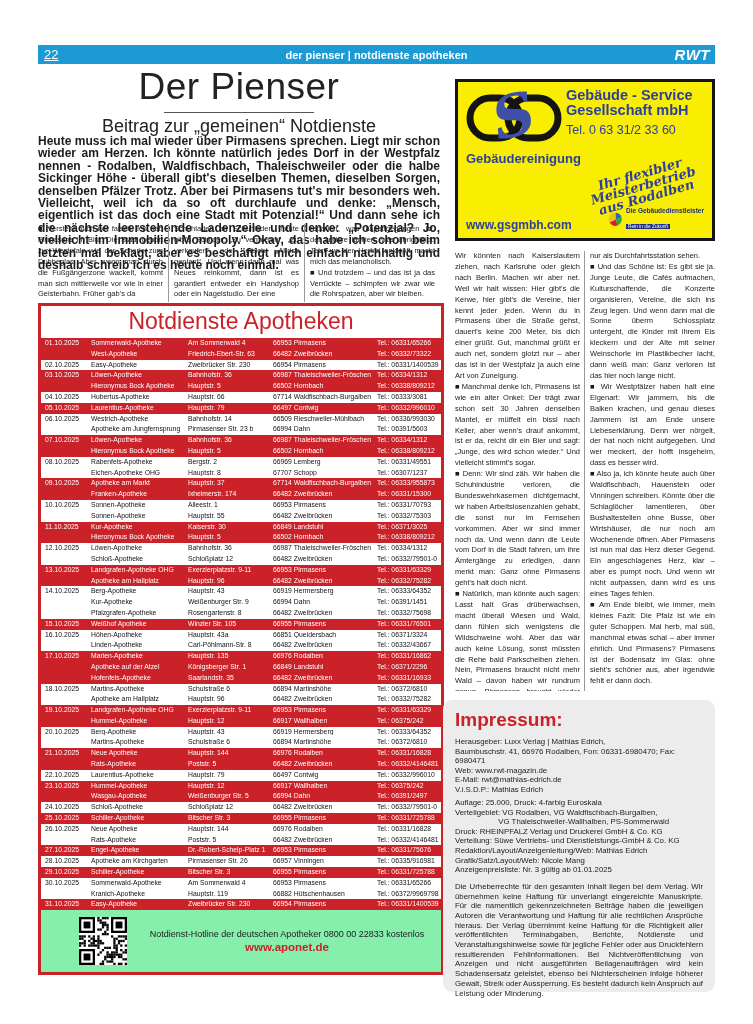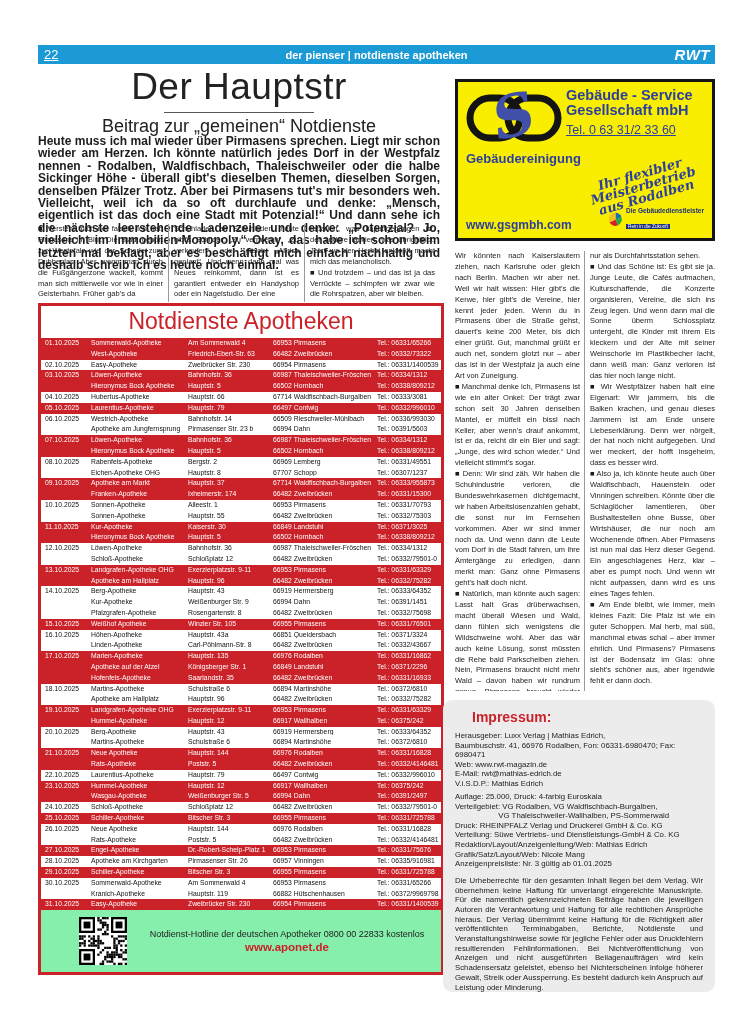--- a/index.html
+++ b/index.html
@@ -16,21 +16,21 @@
   .title-wrap h1{margin:0;font-size:37px;font-weight:400;letter-spacing:.5px;color:#222;}
   .title-rule{width:150px;height:1px;background:#555;margin:4px auto 3px;}
   .title-wrap h2{margin:0;font-size:18px;font-weight:400;color:#222;}
   
   .ad{position:absolute;left:455px;top:79px;width:254px;height:156px;background:var(--ad-yellow,#f9ed00);
       border:3px solid #151515;color:var(--ad-blue,#2b3f9f);}
   .ad-top{display:flex;align-items:flex-start;}
   .ad-logo{margin:5px 2px 0 6px;}
   .ad-co{margin-top:6px;line-height:1.05;}
   .ad-co .co{font-size:14.5px;font-weight:bold;}
-  .ad-co .tel{font-size:12.5px;margin-top:6px;font-weight:400;text-decoration:underline;}
+  .ad-co .tel{font-size:12.5px;margin-top:6px;font-weight:400;}
   .ad-h{font-size:13px;font-weight:bold;margin:4px 0 2px 8px;}
   .ad-services{margin-left:8px;}
   .ad-services p{margin:0;font-size:10.5px;line-height:12.5px;font-weight:bold;}
   .ad-note{position:absolute;right:14px;top:86px;transform:rotate(-16deg);
            font-family:"DejaVu Serif",serif;font-style:italic;text-align:center;}
   .ad-note p{margin:0;font-size:13px;line-height:12px;font-weight:bold;}
   .ad-web{position:absolute;left:8px;bottom:6px;font-size:12px;font-weight:bold;}
   .ad-badge{position:absolute;right:8px;bottom:6px;display:flex;align-items:center;gap:3px;}
   .badge-txt .bt1{font-size:6.5px;font-weight:bold;color:#1c2e7e;}
   .badge-txt .bt2{font-size:4.8px;color:#fff;background:#1c2e7e;padding:0 2px;display:inline-block;}
@@ -55,37 +55,37 @@
   .hotline .aponet{color:var(--link-red,#cb2128);font-weight:bold;font-size:11.5px;margin-top:2px;}
   
   .rightcols{position:absolute;left:455px;top:251px;width:260px;display:flex;}
   .rc{flex:1;overflow:hidden;padding-right:4px;}
   .rc + .rc{border-left:1px solid #999;padding-left:5px;padding-right:0;}
   .rc.a{height:440px;}
   .rc.b{height:440px;}
   
   .imp{position:absolute;left:443px;top:700px;width:272px;height:292px;background:var(--impressum-bg,#ececec);
        border-radius:9px;padding:9px 12px;box-sizing:border-box;}
-  .imp h3{margin:0 17px 6px;font-size:14px;color:var(--link-red,#cb2128);}
+  .imp h3{margin:0 0 6px;font-size:19px;color:var(--link-red,#cb2128);}
   .imp .lines p{margin:0;font-size:7.8px;line-height:9.6px;min-height:3.5px;white-space:pre-wrap;}
   .imp .disc{margin:7px 0 0;font-size:7.8px;line-height:9.7px;text-align:justify;}
 </style>
 </head>
 <body>
 
 <div class="page">
 
   <div class="topbar">
     <span class="pnum">22</span>
     <span class="tcenter">der pienser | notdienste apotheken</span>
     <span class="brand">RWT</span>
   </div>
 
   <div class="title-wrap">
-    <h1>Der Hauptstr</h1>
+    <h1>Der Pienser</h1>
     <div class="title-rule"></div>
     <h2>Beitrag zur „gemeinen“ Notdienste</h2>
   </div>
 
   <div class="ad">
     <div class="ad-top">
       <svg class="ad-logo" width="100" height="60" viewBox="0 0 100 60">
         <rect x="6" y="11" width="50" height="40" rx="20" fill="none" stroke="#141414" stroke-width="7"></rect>
         <rect x="44" y="11" width="50" height="40" rx="20" fill="none" stroke="#141414" stroke-width="7"></rect>
         <text x="50" y="49" font-size="58" font-style="italic" font-weight="bold" fill="#4050a8" text-anchor="middle" font-family="DejaVu Serif, serif" transform="rotate(-14 50 30)">S</text>

